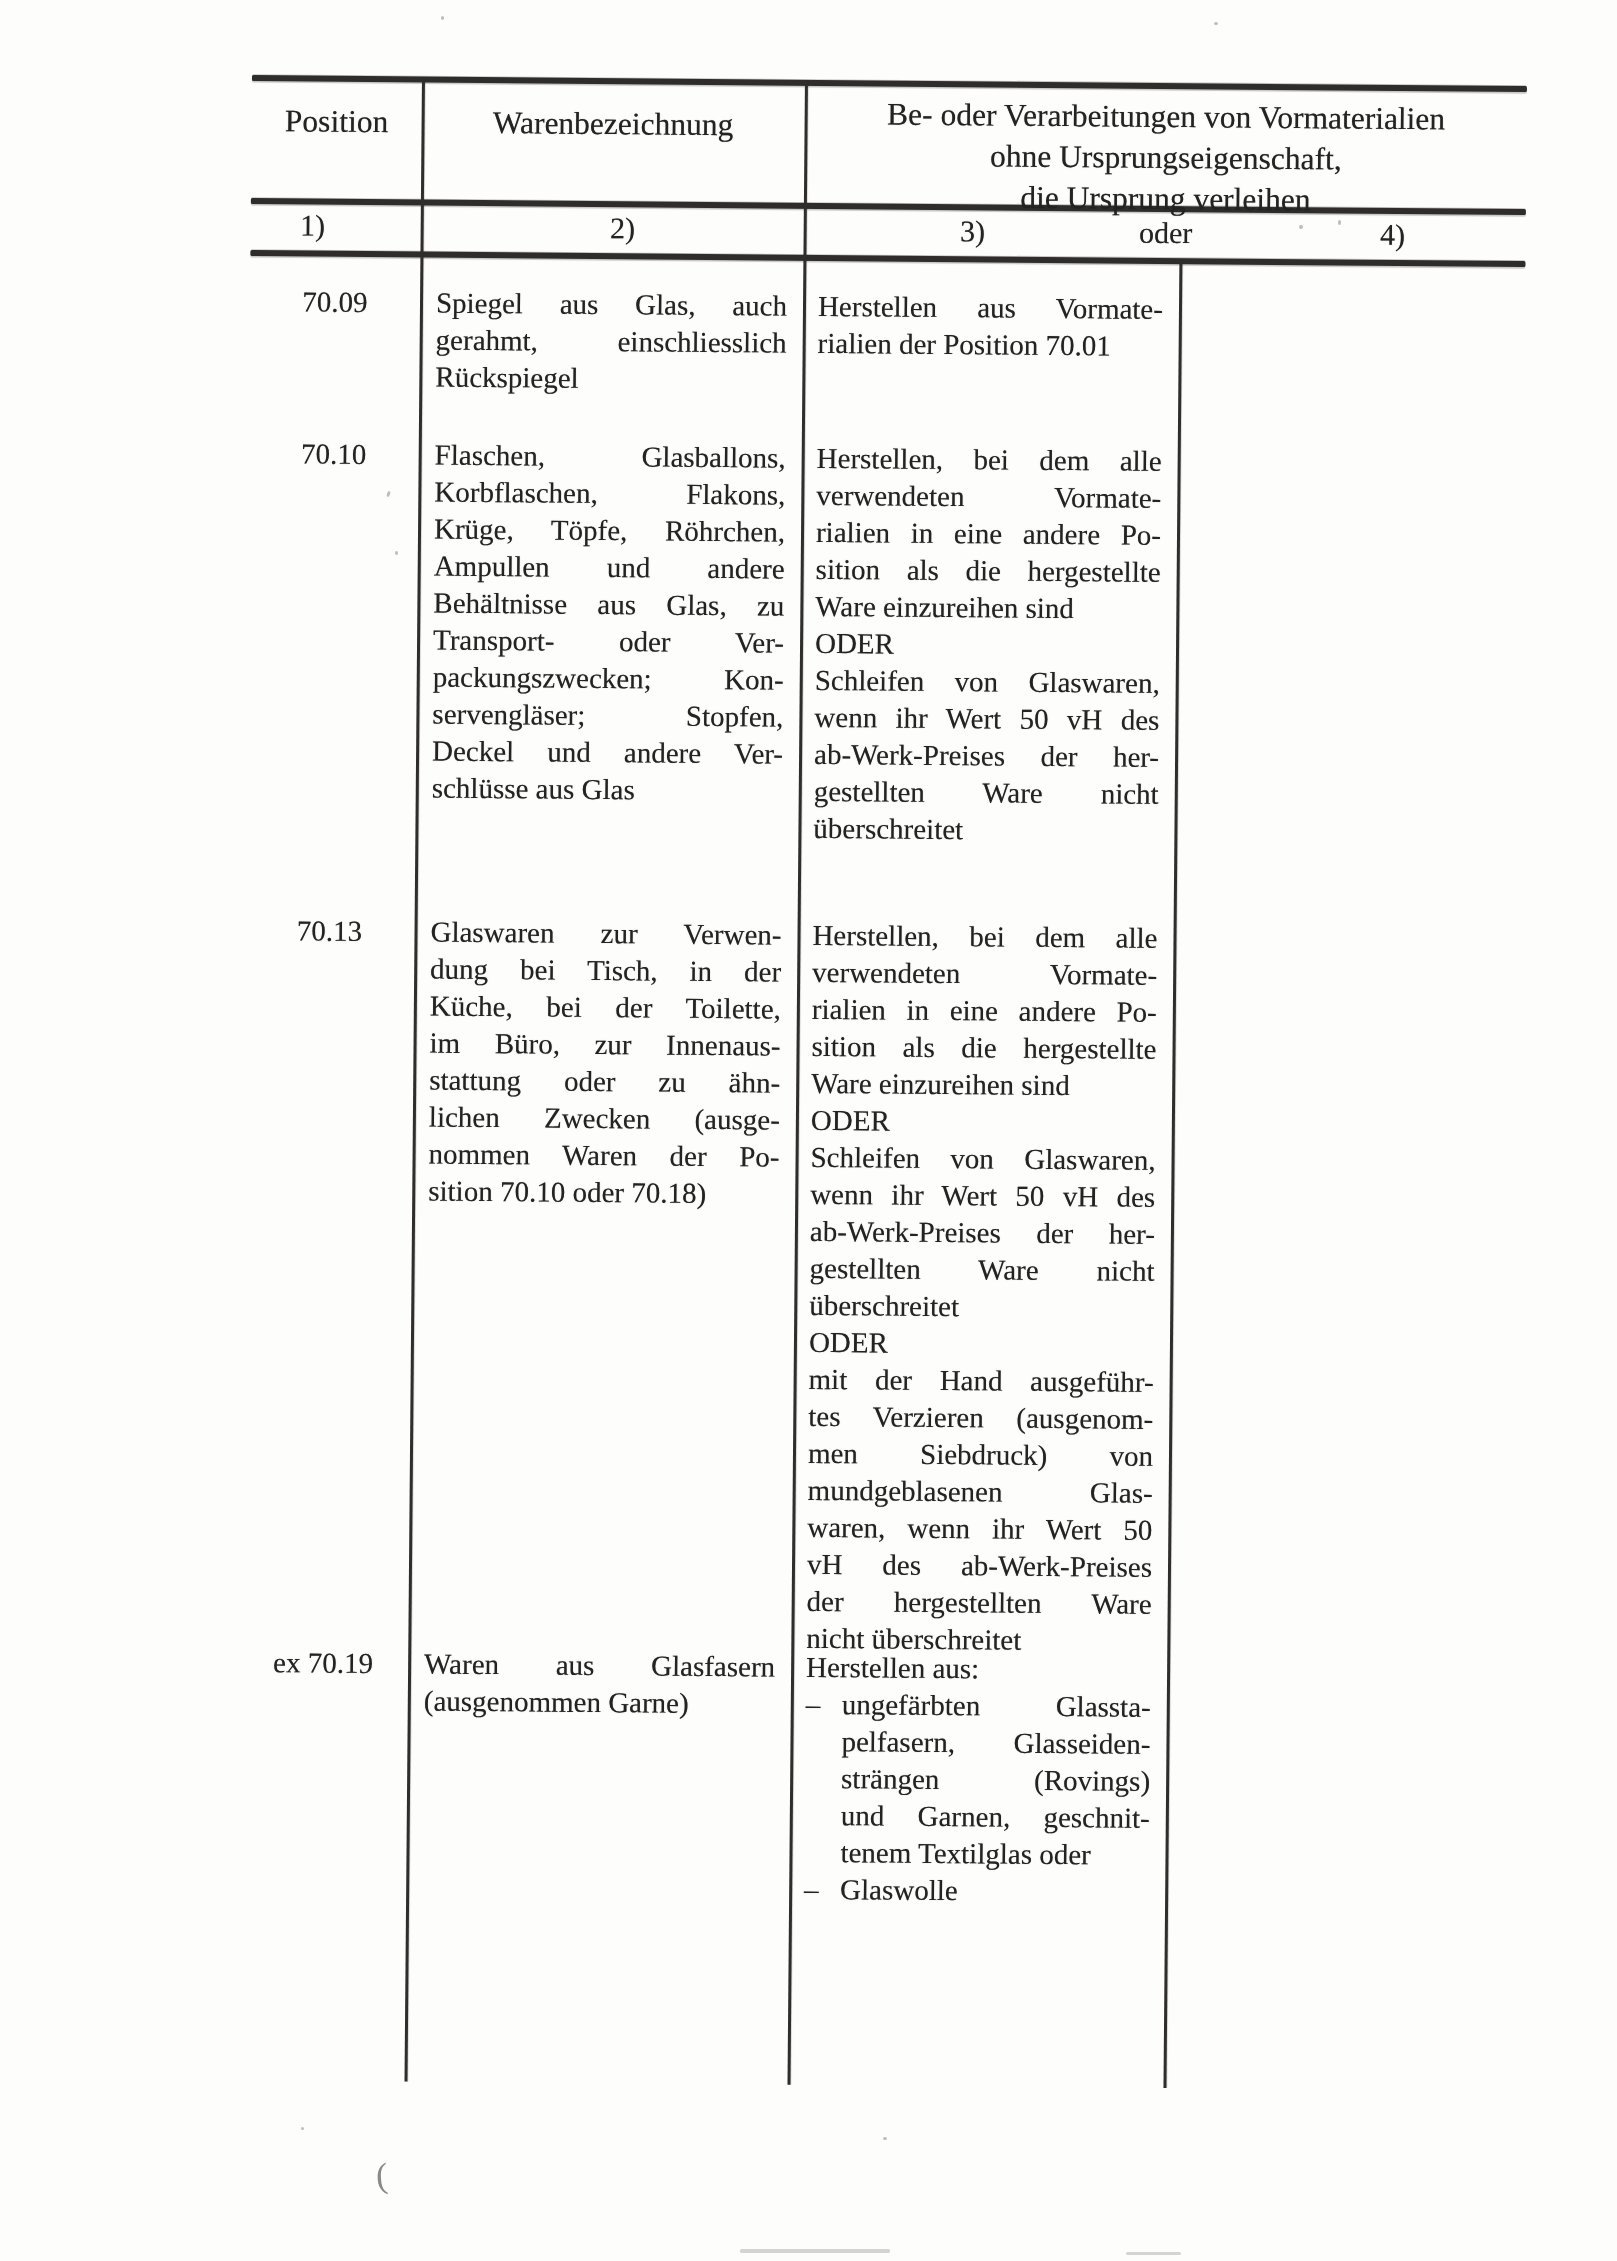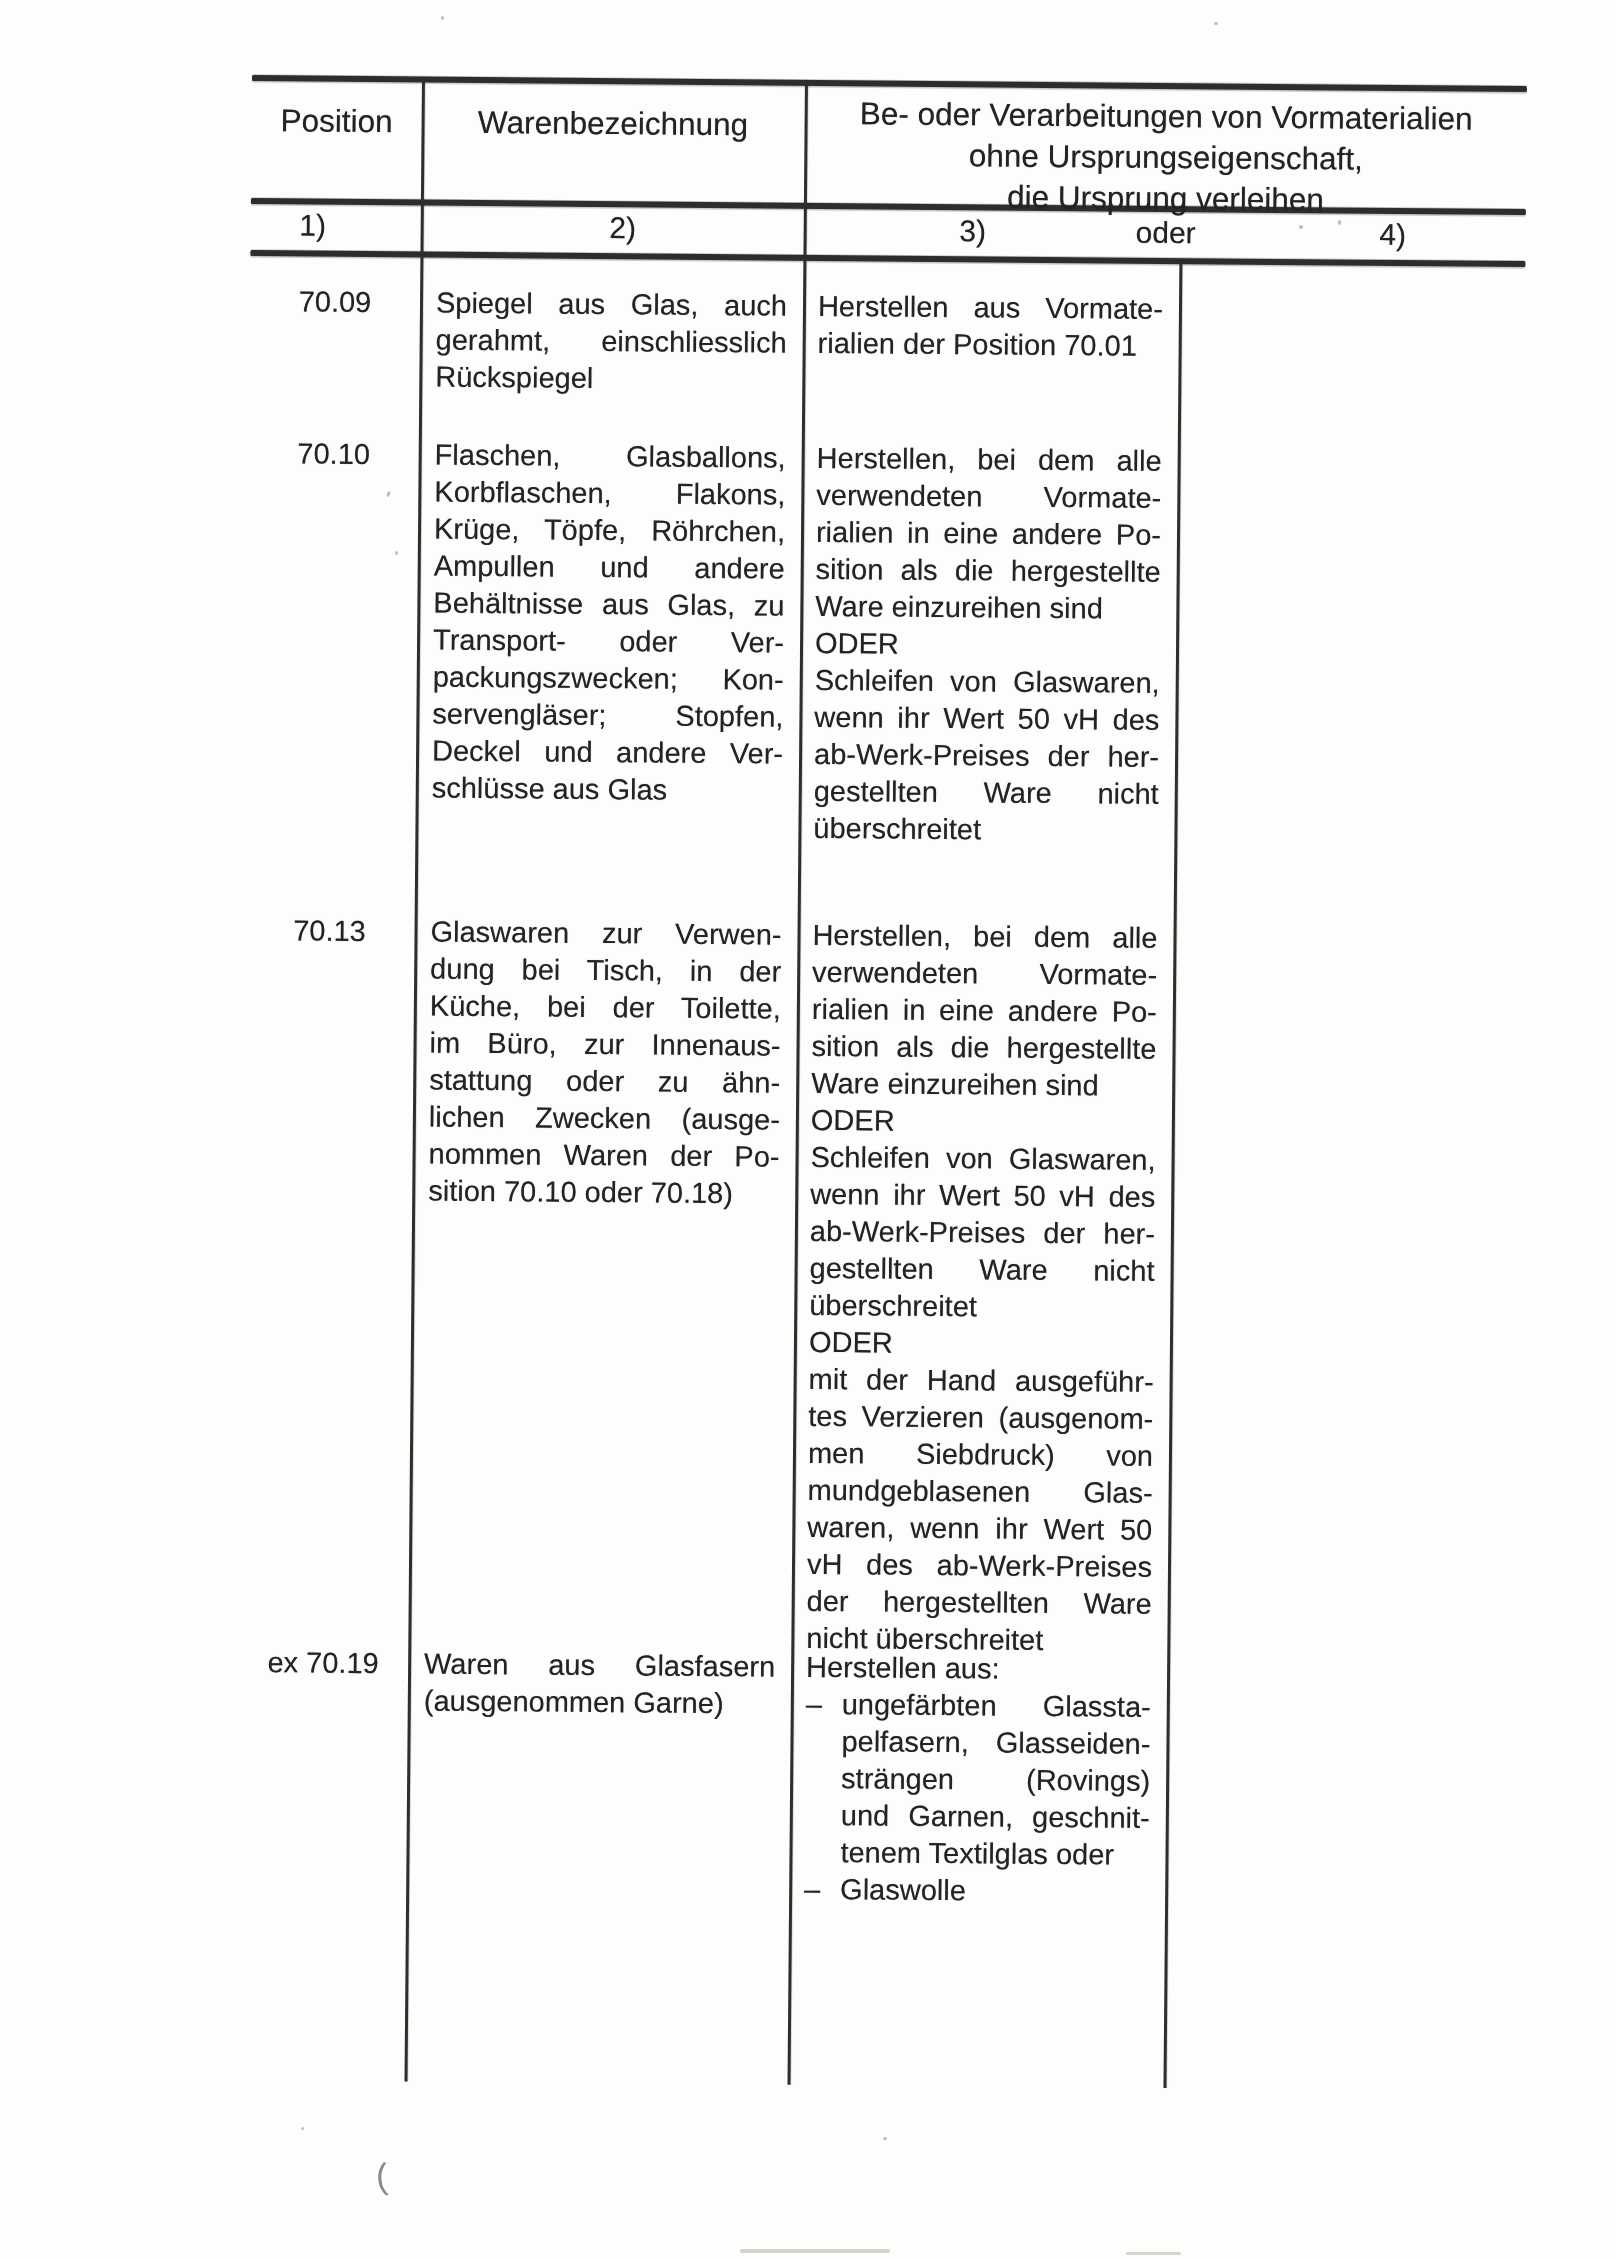--- a/index.html
+++ b/index.html
@@ -1,21 +1,21 @@
 <!DOCTYPE html>
 <html style="font-size:12.6px"><head>
 <meta charset="utf-8">
 <style>
   html,body{margin:0;padding:0;background:#e8e8e6;}
   .sheet{
     position:relative;
     width:1617px;height:2261px;
     background:#fdfdfb;
     overflow:hidden;
-    font-family:Liberation Sans, sans-serif;
+    font-family:Liberation Serif, serif;
     color:#232323;
   }
   .tilt{
     position:absolute;left:0;top:0;width:1617px;height:2261px;
     transform:rotate(0.5deg);
     transform-origin:252px 75px;
   }
   
   .rule{
     position:absolute;left:252px;width:1275px;

